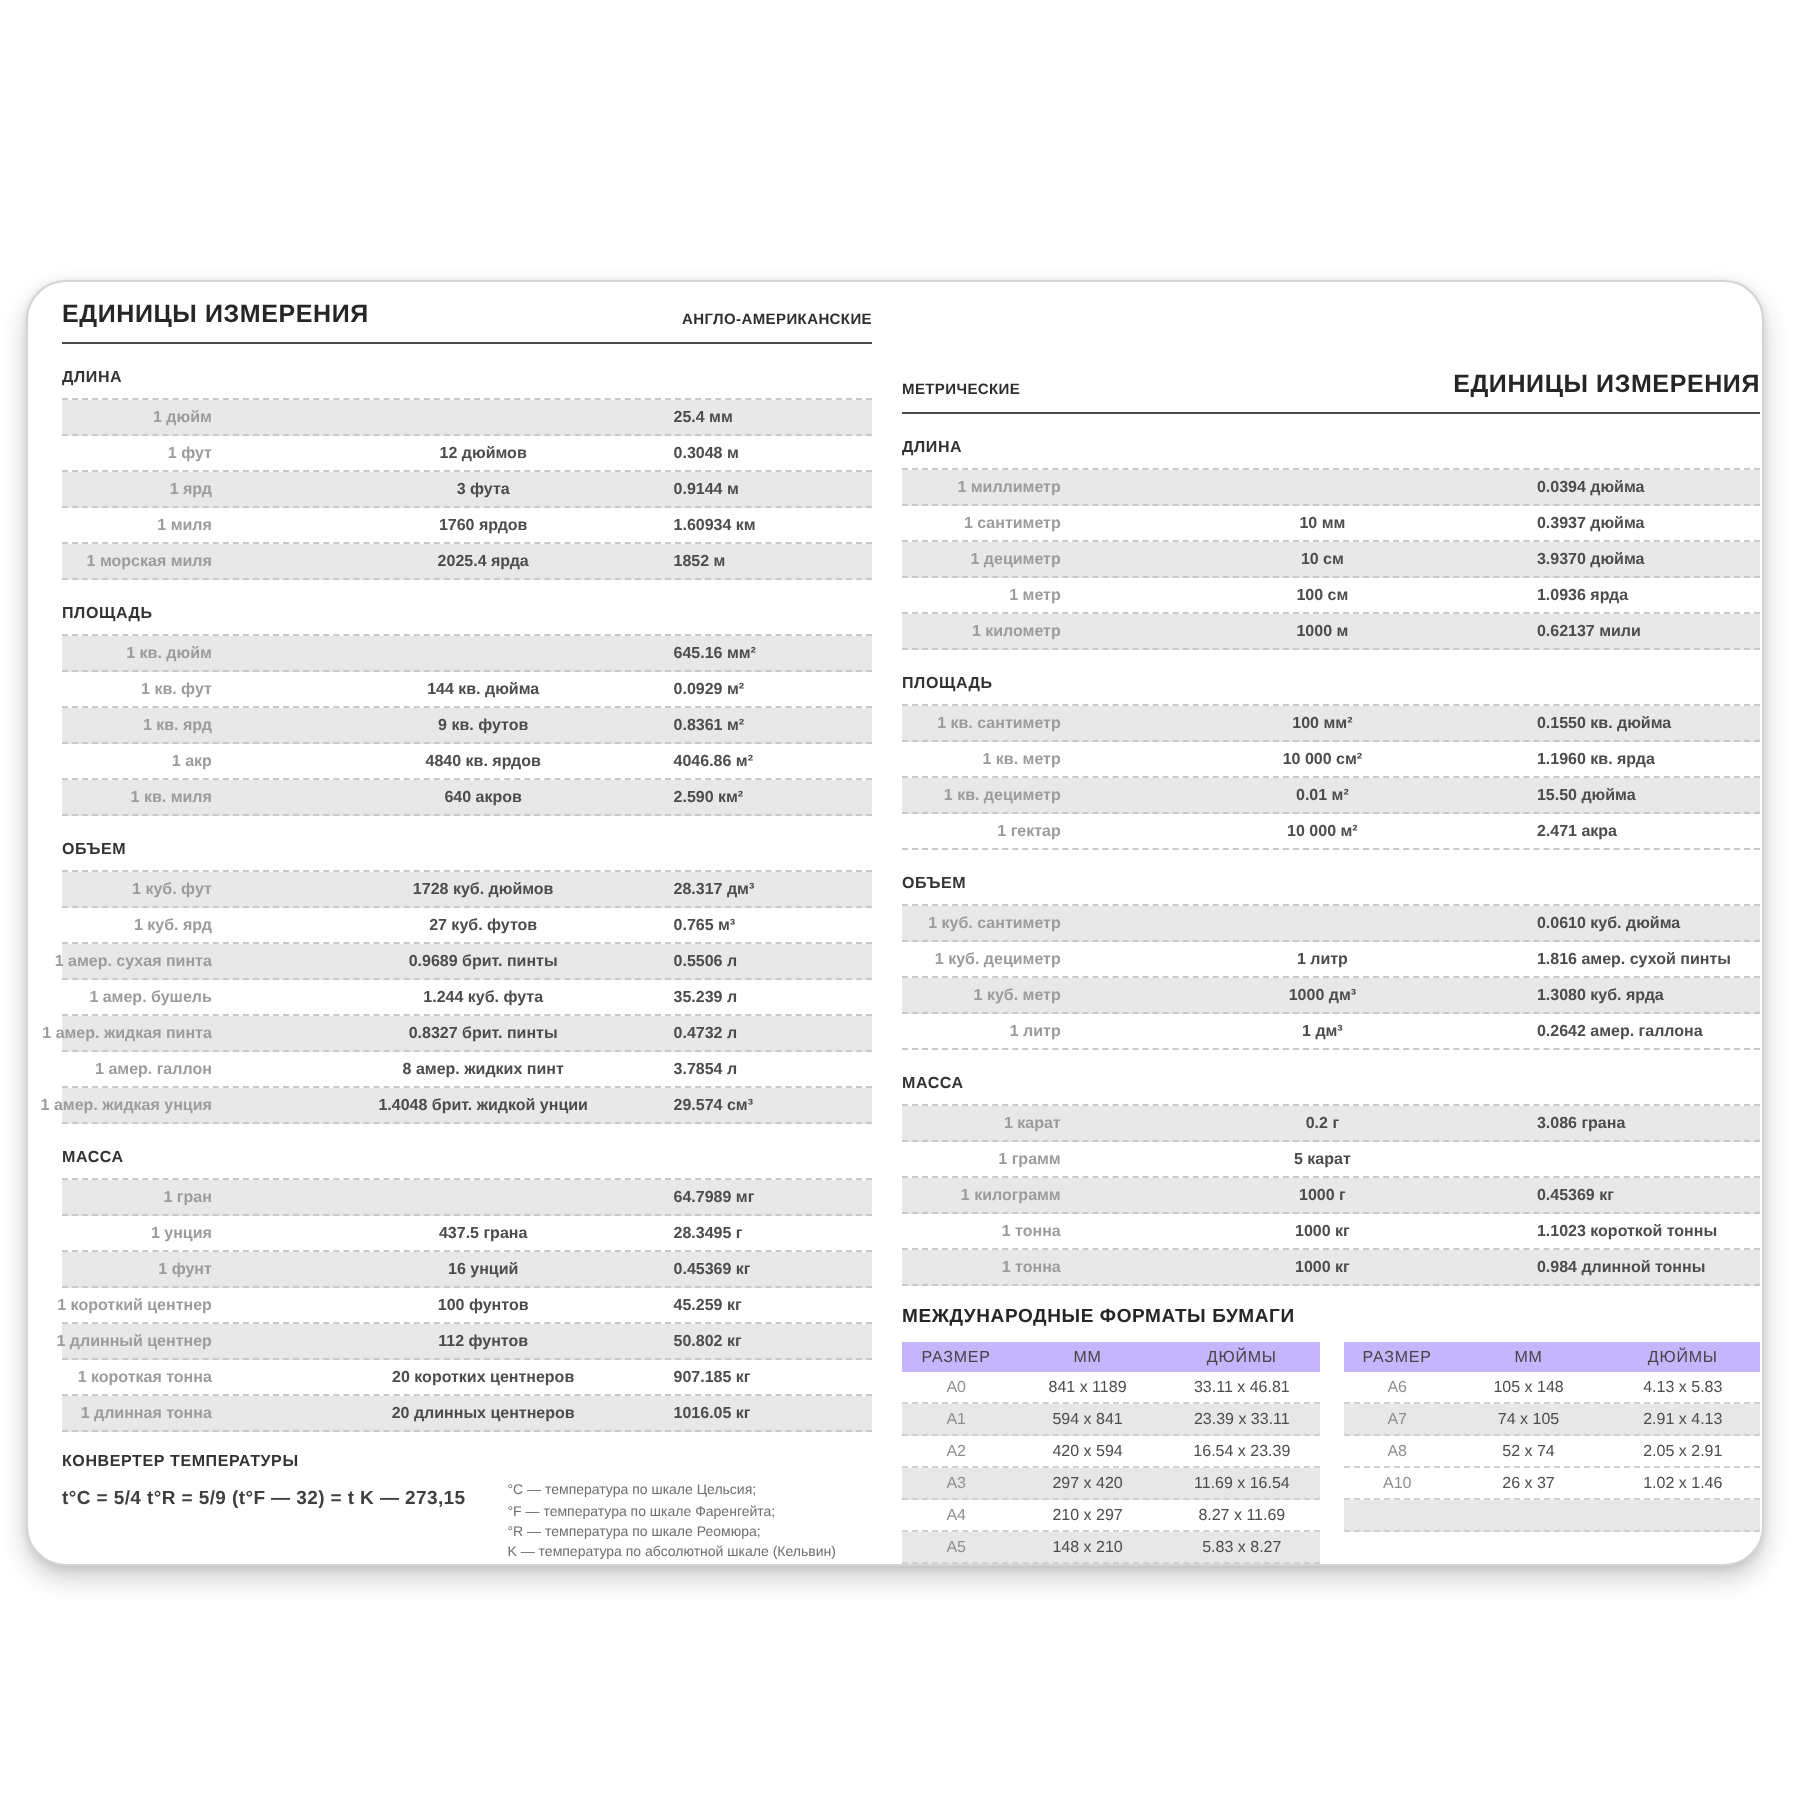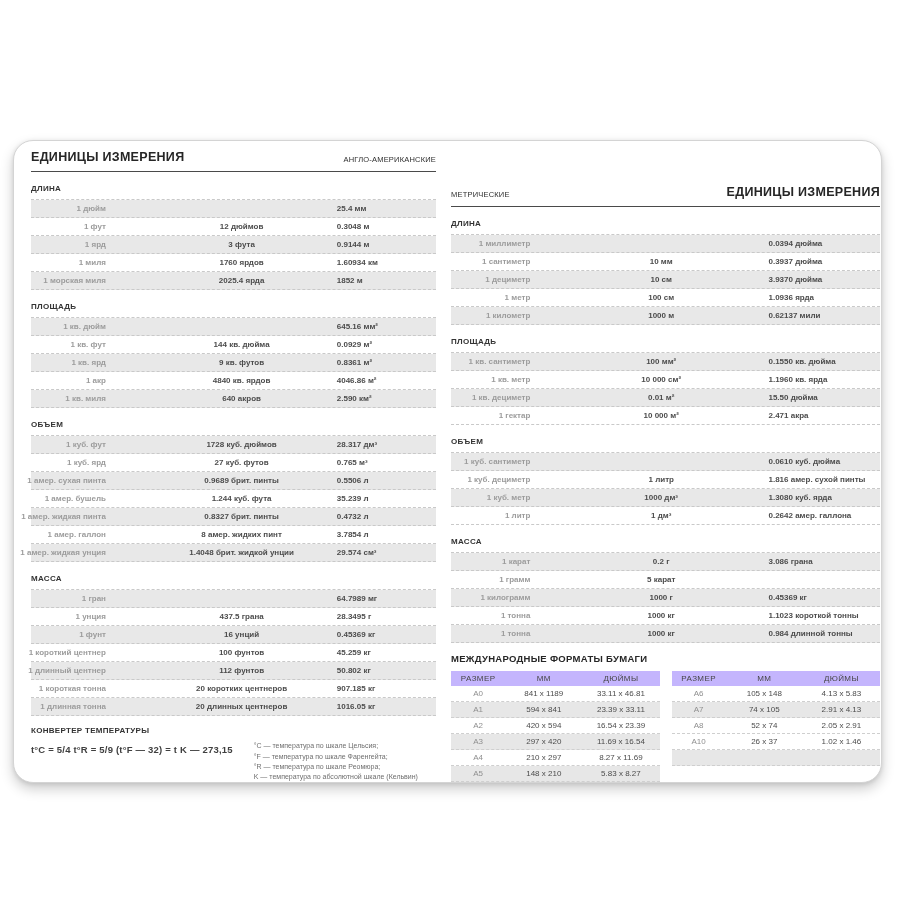--- a/index.html
+++ b/index.html
@@ -16,21 +16,21 @@
     padding:0 1px 0 17px;display:flex;gap:15px;overflow:hidden;align-items:flex-end;
   }
   .col{box-sizing:border-box;}
   .col-left{flex:0 0 405px;width:405px;}
   .col-right{flex:1 1 auto;min-width:0;}
   .col-header{
     display:flex;justify-content:space-between;align-items:flex-end;
     padding:12px 0 7px;border-bottom:1.5px solid #4a4a4a;
   }
   .page-title{font-size:12.5px;font-weight:bold;color:#262626;letter-spacing:0.3px;white-space:nowrap;}
-  .page-subtitle{font-size:7.5px;font-weight:normal;color:#2e2e2e;letter-spacing:0.2px;white-space:nowrap;}
+  .page-subtitle{font-size:7.5px;font-weight:bold;color:#2e2e2e;letter-spacing:0.2px;white-space:nowrap;}
 
   .section{margin-top:12px;}
   .section-label{font-size:8px;font-weight:bold;color:#333;letter-spacing:0.3px;margin-bottom:6px;}
   .conv-table{border-top:1px dashed #c9c9c9;}
   .conv-row{
     position:relative;height:17px;border-bottom:1px dashed #c9c9c9;
     font-size:8px;color:#4c4c4c;font-weight:bold;
   }
   .conv-row.shaded{background:#e8e8e8;}
   .cell{position:absolute;top:0;bottom:0;display:flex;align-items:center;}

